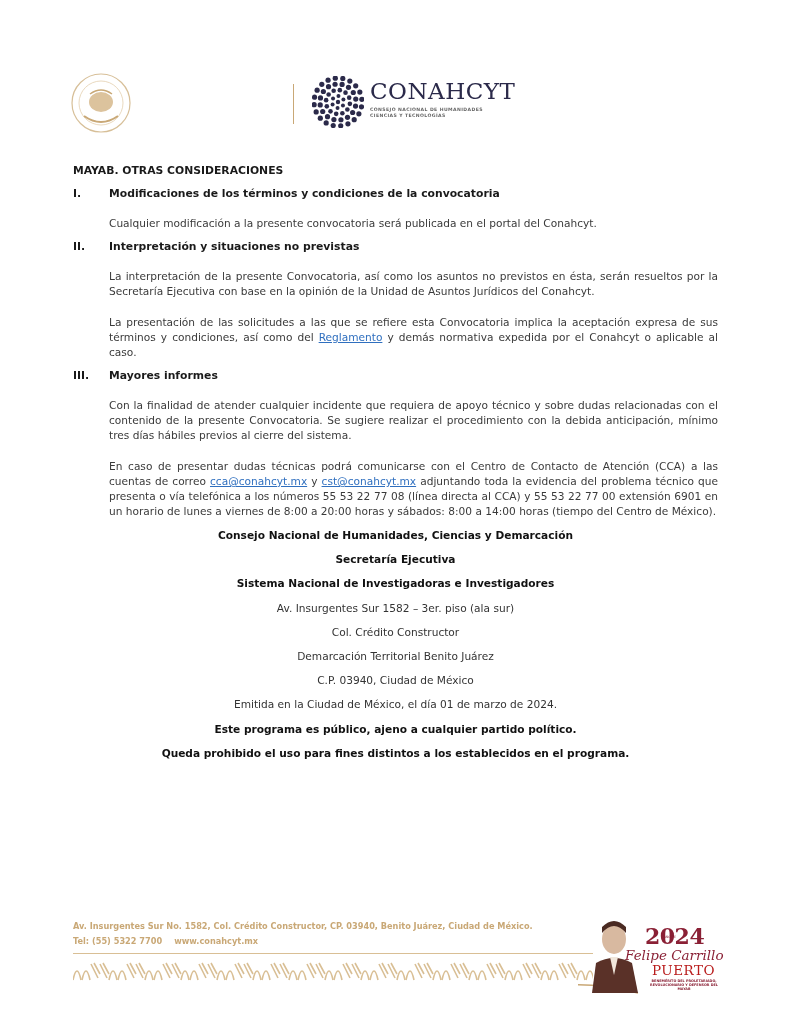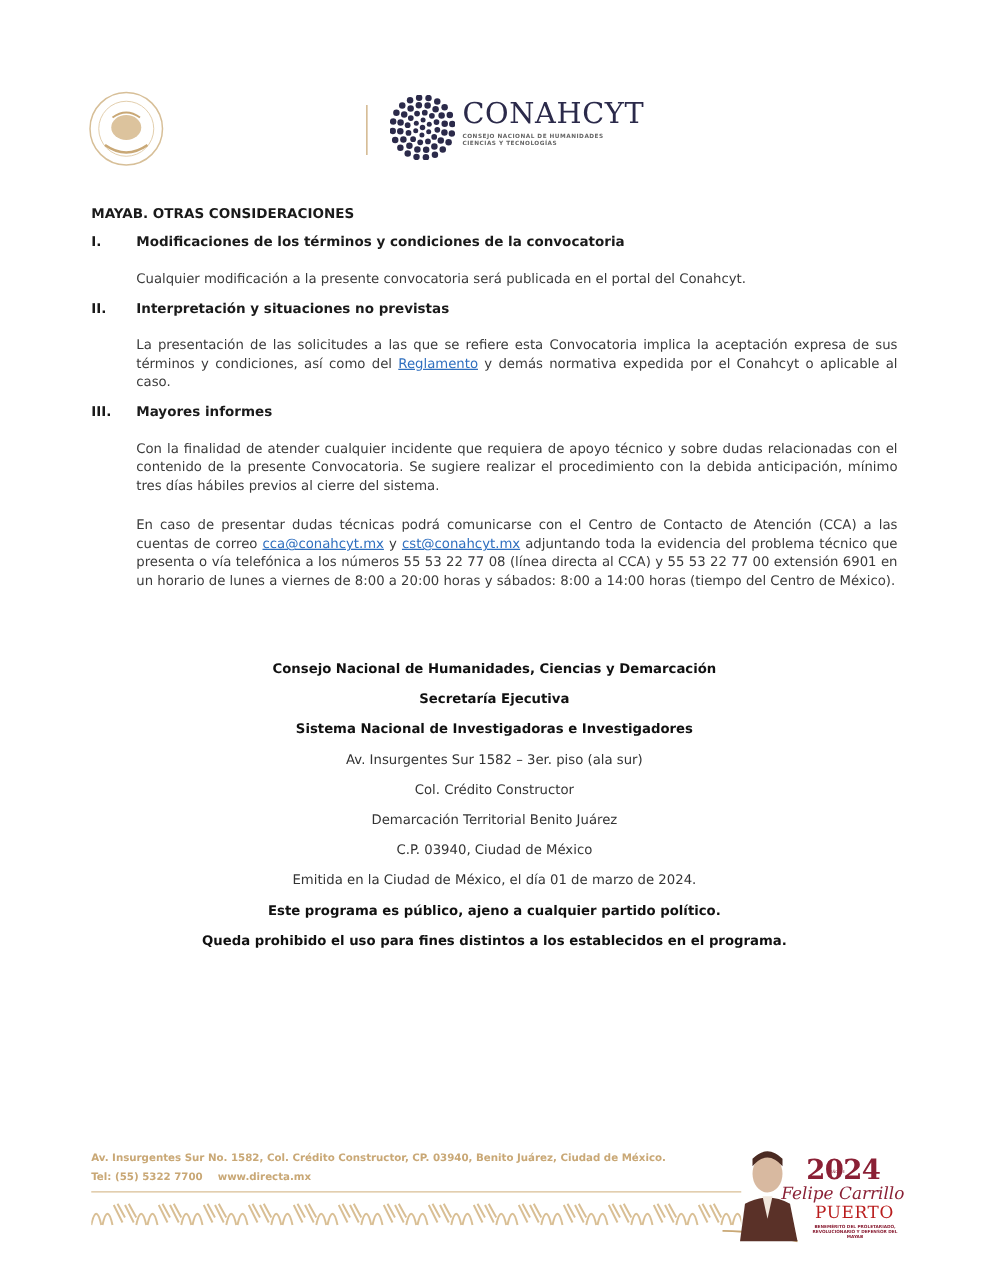--- a/index.html
+++ b/index.html
@@ -123,20 +123,21 @@
   <div class="sec">
     <span class="num">I.</span>
     <span>Modificaciones de los términos y condiciones de la convocatoria</span>
   </div>
   <p class="para">Cualquier modificación a la presente convocatoria será publicada en el portal del Conahcyt.</p>
 
   <div class="sec">
     <span class="num">II.</span>
     <span>Interpretación y situaciones no previstas</span>
   </div>
+  <p class="para">La interpretación de la presente Convocatoria, así como los asuntos no previstos en ésta, serán resueltos por la Secretaría Ejecutiva con base en la opinión de la Unidad de Asuntos Jurídicos del Conahcyt.</p>
   <p class="para"><span>La presentación de las solicitudes a las que se refiere esta Convocatoria implica la aceptación expresa de sus términos y condiciones, así como del </span><a class="lnk">Reglamento</a><span> y demás normativa expedida por el Conahcyt o aplicable al caso.</span></p>
 
   <div class="sec">
     <span class="num">III.</span>
     <span>Mayores informes</span>
   </div>
   <p class="para">Con la finalidad de atender cualquier incidente que requiera de apoyo técnico y sobre dudas relacionadas con el contenido de la presente Convocatoria. Se sugiere realizar el procedimiento con la debida anticipación, mínimo tres días hábiles previos al cierre del sistema.</p>
   <p class="para"><span>En caso de presentar dudas técnicas podrá comunicarse con el Centro de Contacto de Atención (CCA) a las cuentas de correo </span><a class="lnk">cca@conahcyt.mx</a><span> y </span><a class="lnk">cst@conahcyt.mx</a><span> adjuntando toda la evidencia del problema técnico que presenta o vía telefónica a los números 55 53 22 77 08 (línea directa al CCA) y 55 53 22 77 00 extensión 6901 en un horario de lunes a viernes de 8:00 a 20:00 horas y sábados: 8:00 a 14:00 horas (tiempo del Centro de México).</span></p>
 </div>
 
@@ -148,21 +149,21 @@
   <div class="n">Col. Crédito Constructor</div>
   <div class="n">Demarcación Territorial Benito Juárez</div>
   <div class="n">C.P. 03940, Ciudad de México</div>
   <div class="n">Emitida en la Ciudad de México, el día 01 de marzo de 2024.</div>
   <div class="b">Este programa es público, ajeno a cualquier partido político.</div>
   <div class="b">Queda prohibido el uso para fines distintos a los establecidos en el programa.</div>
 </div>
 
 <div class="footer-text">
   <div>Av. Insurgentes Sur No. 1582, Col. Crédito Constructor, CP. 03940, Benito Juárez, Ciudad de México.</div>
-  <div class="tel"><span>Tel: (55) 5322 7700</span><span>www.directa.mx</span></div>
+  <div class="tel"><span>Tel: (55) 5322 7700</span><span>www.conahcyt.mx</span></div>
 </div>
 <div class="footer-line"></div>
 <svg class="pattern" viewBox="0 0 520 22" preserveAspectRatio="none" id="patternSvg">
     <path d="M0 20 Q4 2 8 20" fill="none" stroke="#d9bf95" stroke-width="1.6"></path>
     <path d="M9 20 Q13 2 17 20" fill="none" stroke="#d9bf95" stroke-width="1.6"></path>
     <path d="M18 4 L25 18 M21 3 L27 14" fill="none" stroke="#d9bf95" stroke-width="1.6"></path>
     <path d="M27 4 L34 18 M30 3 L36 14" fill="none" stroke="#d9bf95" stroke-width="1.6"></path>
     <path d="M36 20 Q40 2 44 20" fill="none" stroke="#d9bf95" stroke-width="1.6"></path>
     <path d="M45 20 Q49 2 53 20" fill="none" stroke="#d9bf95" stroke-width="1.6"></path>
     <path d="M54 4 L61 18 M57 3 L63 14" fill="none" stroke="#d9bf95" stroke-width="1.6"></path>

